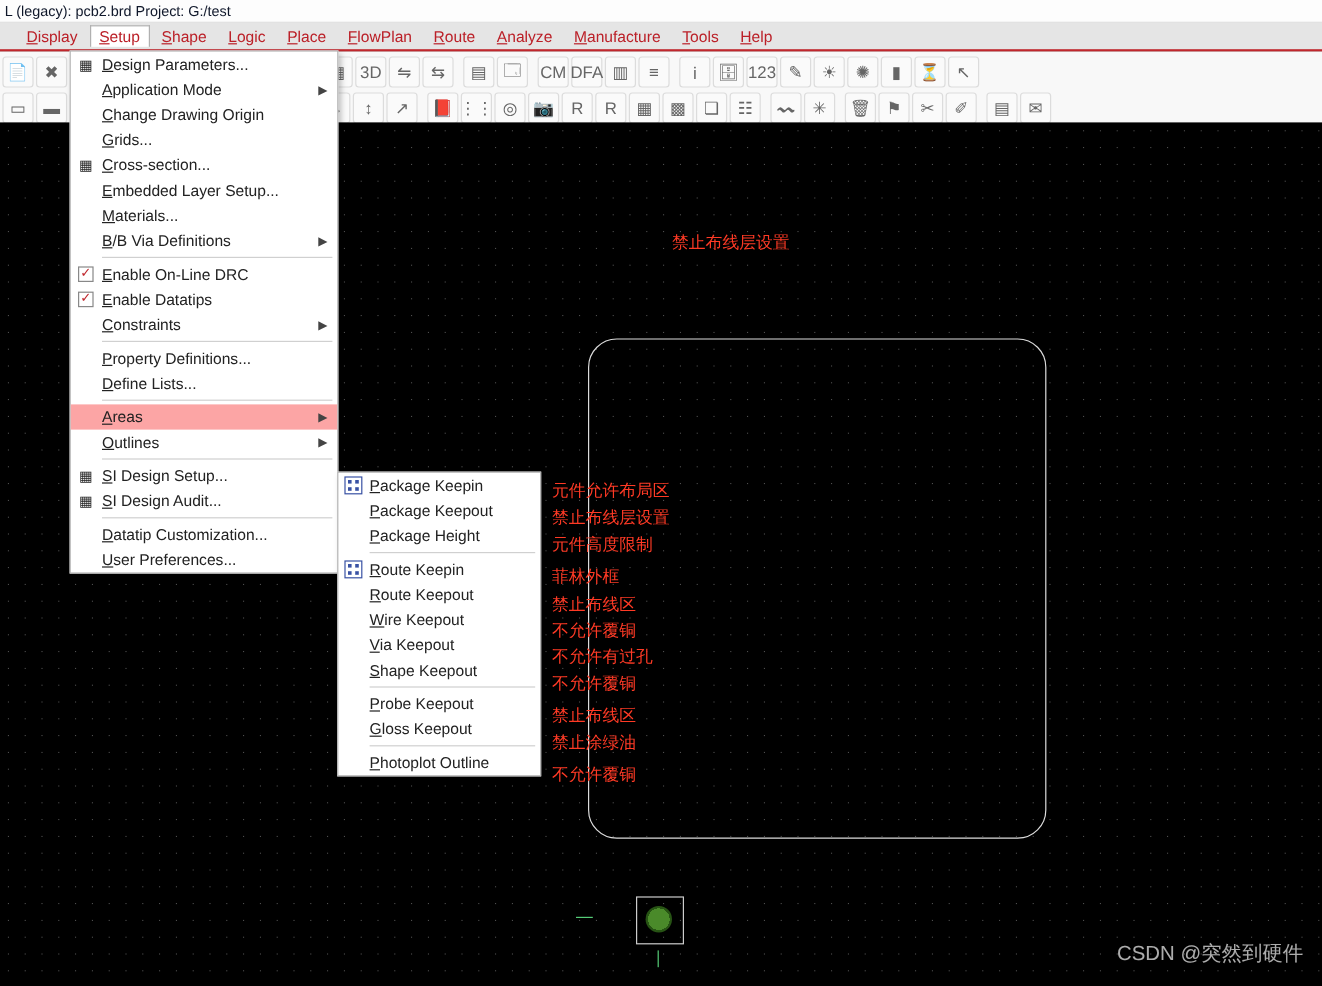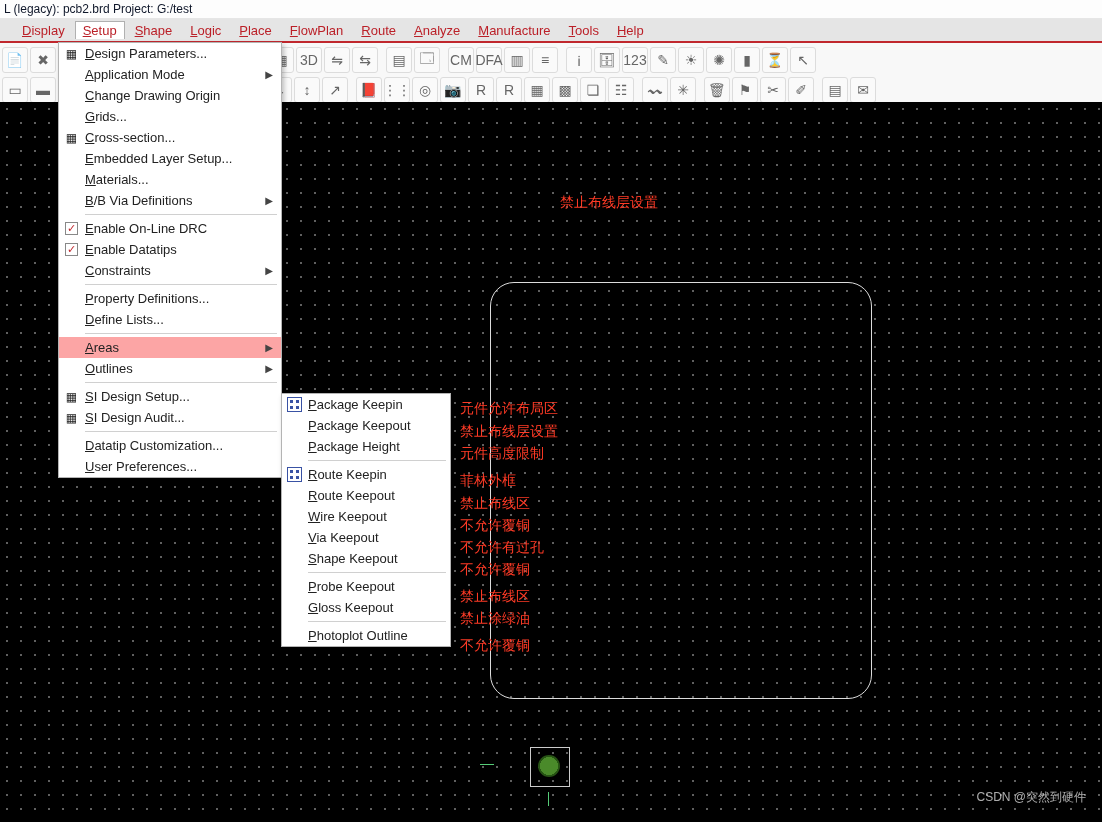--- a/index.html
+++ b/index.html
@@ -214,21 +214,21 @@
       linear-gradient(#3952a4,#3952a4) 8px 8px/3px 3px no-repeat;
   }
 
   
   .watermark {
     position: absolute;
     right: 16px;
     bottom: 16px;
     color: rgba(230,230,230,.75);
     font-family: "Microsoft YaHei", sans-serif;
-    font-size: 12px;
+    font-size: 17px;
   }
 </style>
 </head>
 <body>
 
 <div class="title-bar">
   <span>L (legacy): pcb2.brd  Project: G:/test</span>
 </div>
 
 <div class="menu-bar" id="menubar">

